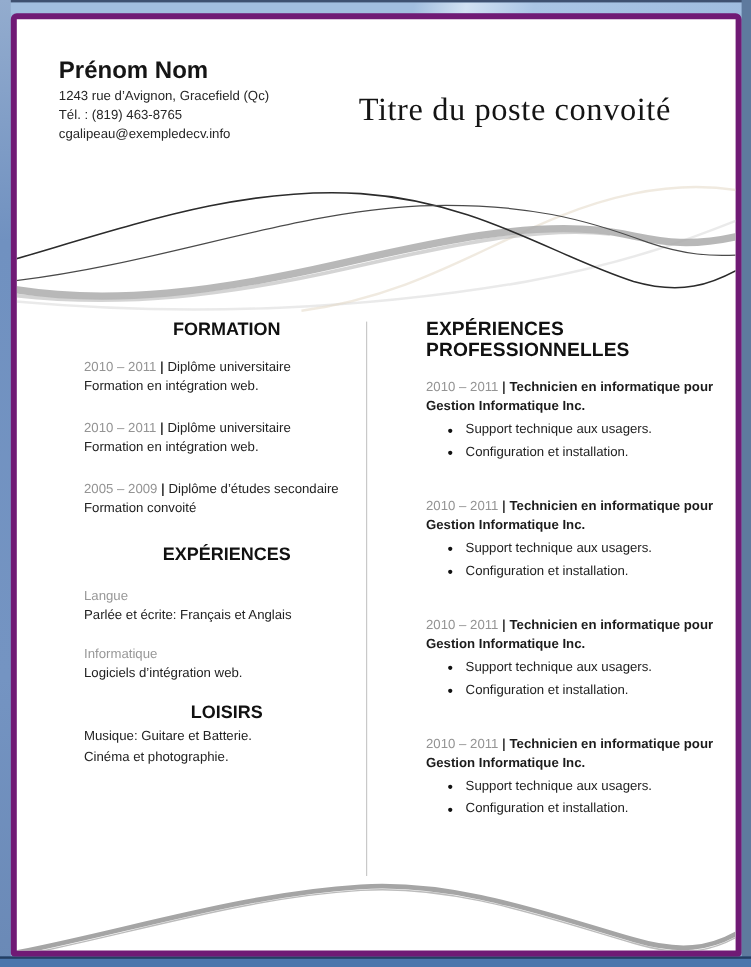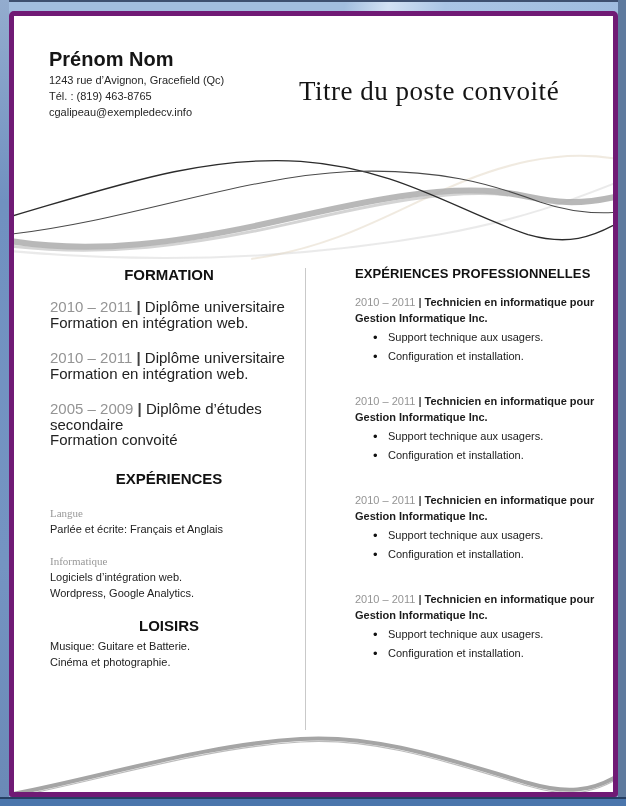--- a/index.html
+++ b/index.html
@@ -19,32 +19,32 @@
   
   .name{position:absolute;left:35px;top:32px;font-size:20px;font-weight:700;color:#151515;}
   .contact{position:absolute;left:35px;top:56px;font-size:11px;line-height:16px;color:#262626;}
   .job-title{position:absolute;left:250px;top:60px;width:330px;text-align:center;
     font-family:"Liberation Serif",serif;font-size:27px;color:#141414;letter-spacing:.5px;}
   
   .wave-mid{position:absolute;left:0;top:125px;width:100%;height:120px;}
   .wave-bottom{position:absolute;left:0;top:703px;width:100%;height:84px;}
   .divider{position:absolute;left:291px;top:252px;width:1px;height:462px;background:#c9c9c9;}
   
-  .left-col{position:absolute;left:32px;top:250px;width:246px;color:#222;}
+  .left-col{position:absolute;left:52px;top:250px;width:246px;color:#222;}
   .right-col{position:absolute;left:341px;top:250px;width:256px;color:#222;}
   h2{margin:0;color:#111;font-weight:700;}
   .sec{font-size:15px;text-align:center;margin:0 0 16px;}
   .sec.mt1{margin-top:22px;margin-bottom:18px;}
   .sec.mt2{margin-top:13px;margin-bottom:4px;}
-  .rsec{font-size:13px;margin:0 0 14px;letter-spacing:.1px;}
-  .edu{font-size:15px;line-height:15.5px;margin:0 0 20px 4px;}
+  .rsec{font-size:16px;margin:0 0 14px;letter-spacing:.1px;}
+  .edu{font-size:11px;line-height:15.5px;margin:0 0 20px 4px;}
   .dates{color:#949494;}
   .sep{font-weight:700;color:#404040;}
   .group{margin:0 0 16px 4px;font-size:11px;line-height:16px;}
-  .group-label{color:#989898;font-family:Liberation Serif, serif;}
+  .group-label{color:#989898;}
   .hobby{margin:0 0 0 4px;font-size:11px;line-height:16.5px;}
   .xp{font-size:11px;line-height:15.5px;margin:0 0 28px;}
   .xp .role{font-weight:700;color:#1c1c1c;}
   .xp ul{list-style:none;margin:2px 0 0;padding:0;}
   .xp li{position:relative;padding-left:33px;line-height:19px;}
   .xp li::before{content:"\2022";position:absolute;left:18px;top:0;font-size:13px;color:#111;}
   .closing{margin:12px 0 0 13px;font-family:"Liberation Serif",serif;font-size:19px;line-height:27px;color:#141414;}
 </style>
 </head>
 <body>
@@ -100,21 +100,20 @@
 
       <h2 class="sec mt1">EXPÉRIENCES</h2>
 
       <div class="group">
         <div class="group-label">Langue</div>
         <div>Parlée et écrite: Français et Anglais</div>
       </div>
       <div class="group">
         <div class="group-label">Informatique</div>
         <div>Logiciels d’intégration web.</div>
-        <div>Wordpress, Google Analytics.</div>
       </div>
 
       <h2 class="sec mt2">LOISIRS</h2>
       <div class="hobby">Musique: Guitare et Batterie.</div>
       <div class="hobby">Cinéma et photographie.</div>
     </div>
 
     <div class="right-col">
       <h2 class="rsec">EXPÉRIENCES PROFESSIONNELLES</h2>
 

